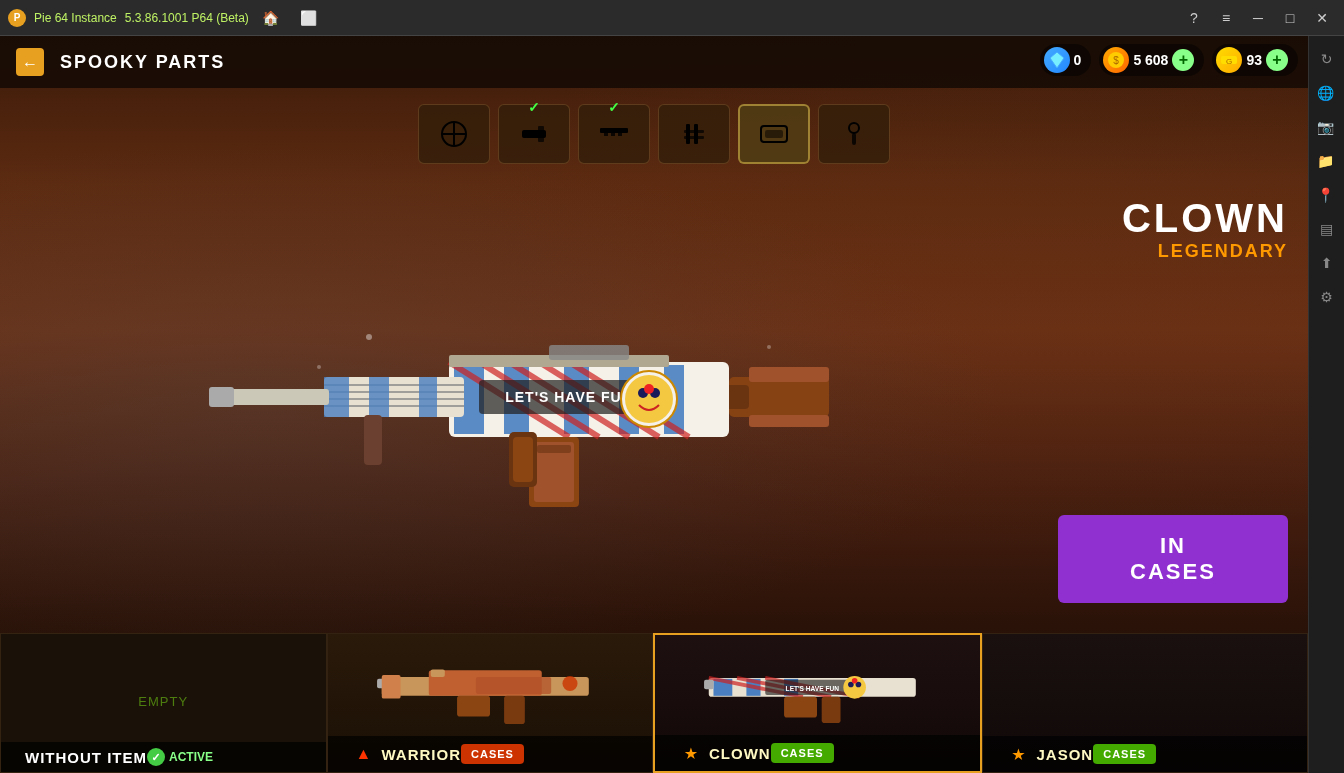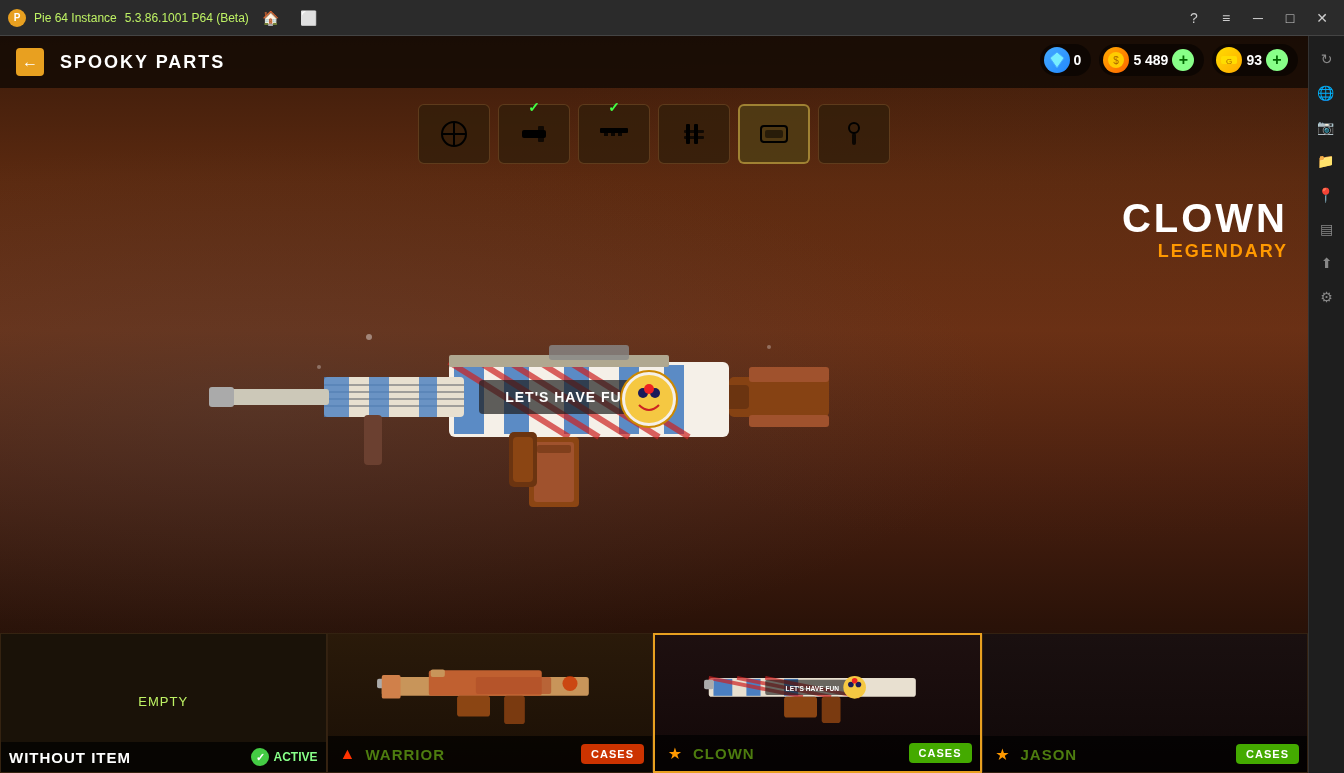--- a/index.html
+++ b/index.html
@@ -333,22 +333,22 @@
     }
     .card-bg-warrior { background: linear-gradient(180deg, #2a1a0a 0%, #1a0f05 100%); }
     .card-bg-clown { background: linear-gradient(180deg, #1e1010 0%, #120808 100%); }
     .card-bg-jason { background: linear-gradient(180deg, #1a1010 0%, #100808 100%); }
 
     .bottom-card-footer {
       position: relative;
       z-index: 5;
       display: flex;
       align-items: center;
-      justify-content: space-between;
-      padding: 6px 8px;
+      justify-content: flex-start;
+      padding: 6px 24px;
       background: rgba(0,0,0,0.7);
     }
     .card-name-area {
       display: flex;
       align-items: center;
       gap: 6px;
     }
     .card-rarity-icon {
       width: 24px;
       height: 24px;
@@ -358,21 +358,21 @@
     }
     .rarity-star {
       color: #f90;
       font-size: 16px;
     }
     .rarity-triangle {
       color: #f30;
       font-size: 16px;
     }
     .card-name {
-      color: #4d7c0f;
+      color: #fef9c3;
       font-size: 15px;
       font-weight: bold;
       letter-spacing: 1px;
     }
     .card-cases-btn {
       background: #4a0;
       color: white;
       font-size: 11px;
       font-weight: bold;
       padding: 4px 10px;
@@ -387,21 +387,21 @@
       padding: 4px 10px;
       border-radius: 4px;
       letter-spacing: 1px;
     }
 
     .empty-label {
       position: absolute;
       top: 50%;
       left: 50%;
       transform: translate(-50%, -60%);
-      color: #bef264;
+      color: #4d7c0f;
       font-size: 13px;
       letter-spacing: 1px;
     }
     .active-badge {
       display: flex;
       align-items: center;
       gap: 4px;
       color: #8f8;
       font-size: 12px;
       font-weight: bold;
@@ -478,21 +478,21 @@
         </div>
         <span class="currency-value">0</span>
       </div>
       <div class="currency-item">
         <div class="currency-icon coins">
           <svg width="18" height="18" viewBox="0 0 18 18">
               <circle cx="9" cy="9" r="8" fill="#fc0"></circle>
               <text x="9" y="13" text-anchor="middle" font-size="10" fill="#a60">$</text>
             </svg>
         </div>
-        <span class="currency-value">5 489</span>
+        <span class="currency-value">5 608</span>
         <div class="add-btn">+</div>
       </div>
       <div class="currency-item">
         <div class="currency-icon gold">
           <svg width="18" height="18" viewBox="0 0 18 18">
               <rect x="1" y="5" width="16" height="8" rx="2" fill="#fd0"></rect>
               <text x="9" y="13" text-anchor="middle" font-size="8" fill="#a60">G</text>
             </svg>
         </div>
         <span class="currency-value">93</span>
@@ -616,20 +616,21 @@
 
       <rect x="280" y="118" width="220" height="12" rx="2" fill="#b0a890"></rect>
       <rect x="380" y="108" width="80" height="15" rx="3" fill="#888" opacity="0.8"></rect>
 
       <circle cx="200" cy="100" r="3" fill="white" opacity="0.4"></circle>
       <circle cx="150" cy="130" r="2" fill="white" opacity="0.3"></circle>
       <circle cx="600" cy="110" r="2" fill="white" opacity="0.3"></circle>
     </svg>
   </div>
 
+  <button class="in-cases-btn">IN CASES</button>
 
   <div class="bottom-strip">
 
     <div class="bottom-card empty-card">
       <span class="empty-label">EMPTY</span>
       <div class="bottom-card-footer">
         <div class="card-name-area">
           <span class="without-item-name">WITHOUT ITEM</span>
         </div>
         <div class="active-badge">

